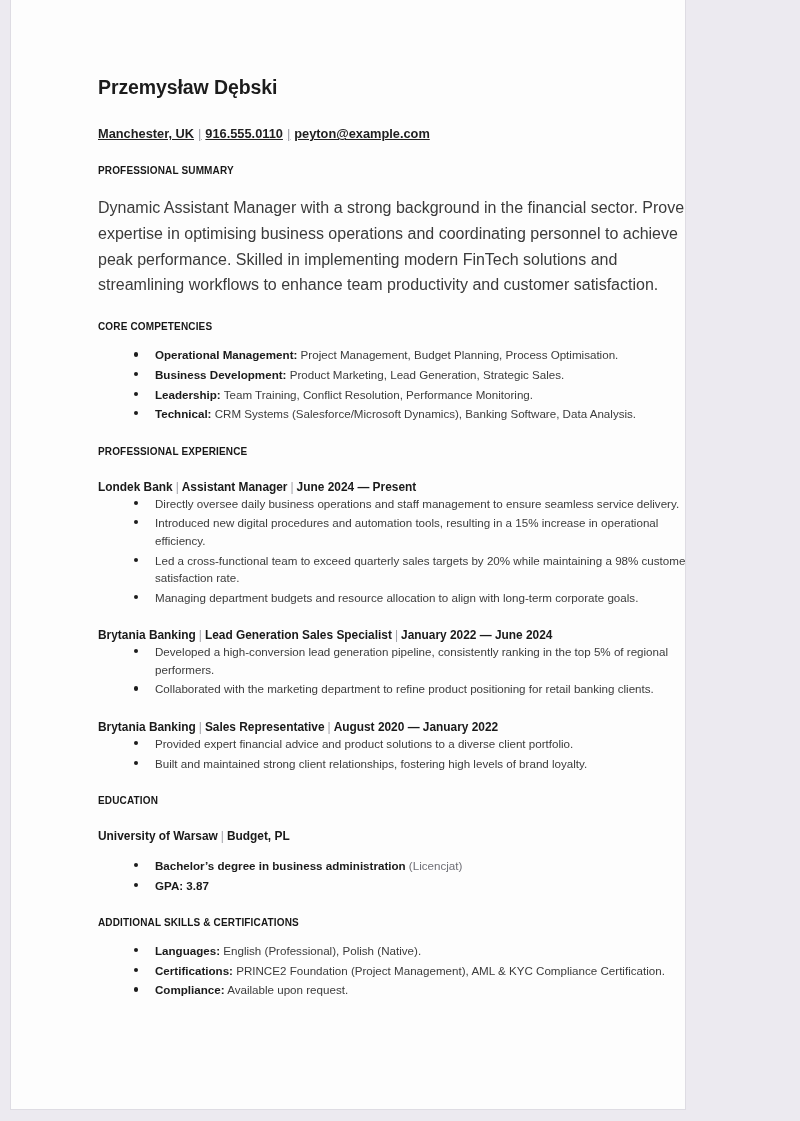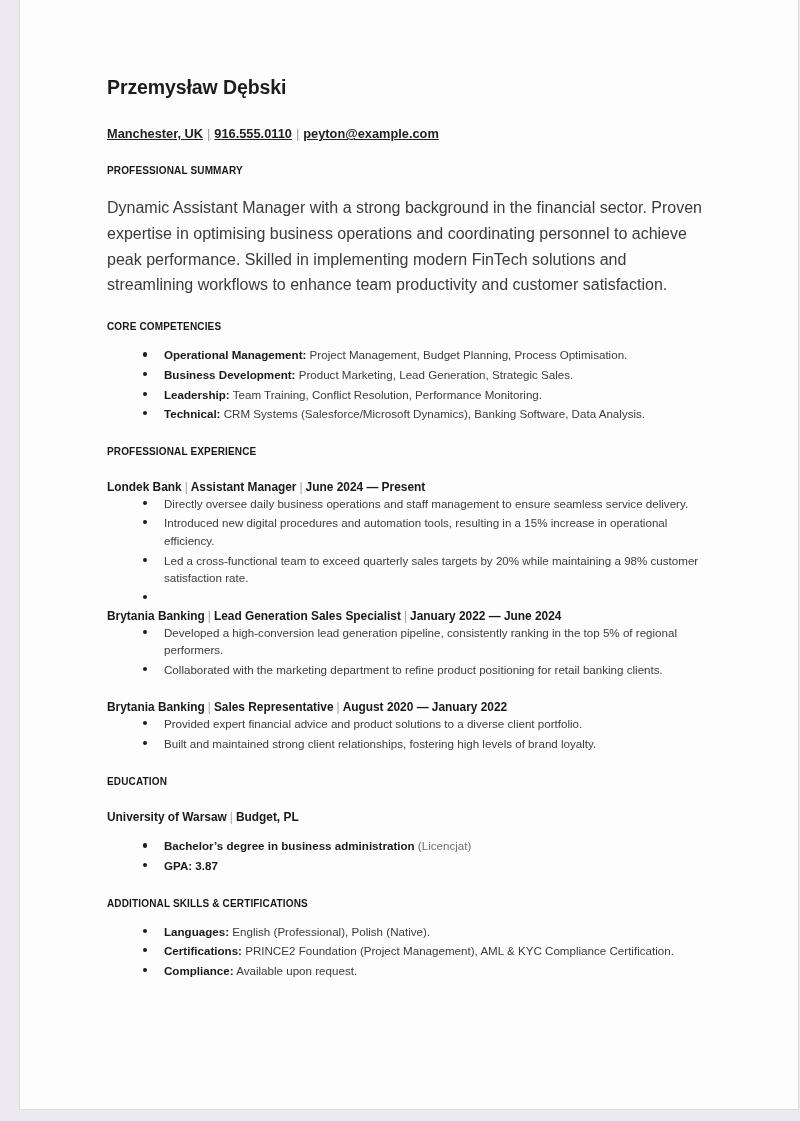--- a/index.html
+++ b/index.html
@@ -9,23 +9,23 @@
   body {
     width: 800px;
     height: 1121px;
     background: #eceaf0;
     font-family: "Liberation Sans", sans-serif;
     -webkit-font-smoothing: antialiased;
   }
 
   .page {
     position: absolute;
-    left: 19px;
+    left: 10px;
     top: 0;
-    width: 780px;
+    width: 676px;
     height: 1110px;
     background: #fdfdfd;
     border-left: 1px solid #dedce3;
     border-right: 1px solid #dedce3;
     border-bottom: 1px solid #dedce3;
     box-sizing: border-box;
     overflow: hidden;
   }
 
   .resume {
@@ -170,21 +170,21 @@
 
     <div class="section">
       <div class="section-title">PROFESSIONAL EXPERIENCE</div>
       <div id="experience-list">
           <div class="job">
             <div class="job-head"><span>Londek Bank</span><span class="sep">|</span><span>Assistant Manager</span><span class="sep">|</span><span>June 2024 — Present</span></div>
             <ul class="bullets">
               <li><span class="dot"></span><span>Directly oversee daily business operations and staff management to ensure seamless service delivery.</span></li>
               <li><span class="dot"></span><span>Introduced new digital procedures and automation tools, resulting in a 15% increase in operational efficiency.</span></li>
               <li><span class="dot"></span><span>Led a cross-functional team to exceed quarterly sales targets by 20% while maintaining a 98% customer satisfaction rate.</span></li>
-              <li><span class="dot"></span></li>
+              <li><span class="dot"></span><span>Managing department budgets and resource allocation to align with long-term corporate goals.</span></li>
             </ul>
           </div>
           <div class="job">
             <div class="job-head"><span>Brytania Banking</span><span class="sep">|</span><span>Lead Generation Sales Specialist</span><span class="sep">|</span><span>January 2022 — June 2024</span></div>
             <ul class="bullets">
               <li><span class="dot"></span><span>Developed a high-conversion lead generation pipeline, consistently ranking in the top 5% of regional performers.</span></li>
               <li><span class="dot"></span><span>Collaborated with the marketing department to refine product positioning for retail banking clients.</span></li>
             </ul>
           </div>
           <div class="job">

